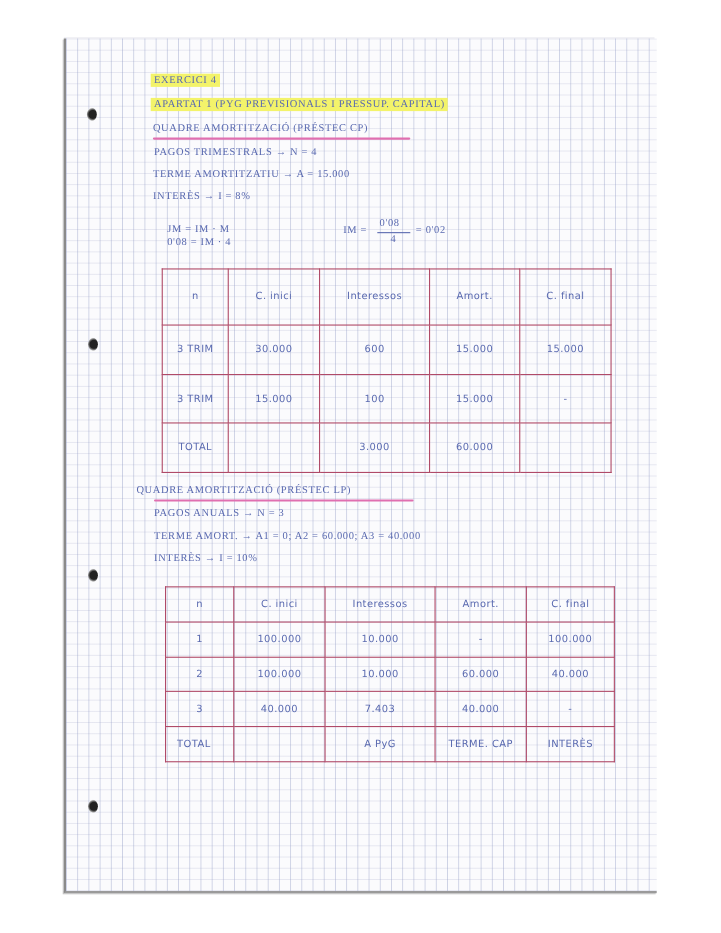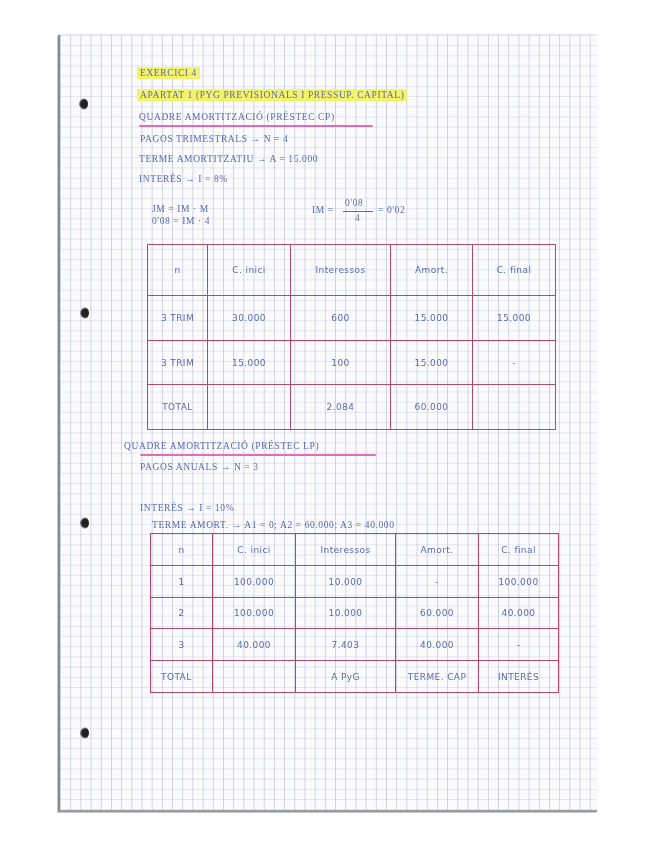--- a/index.html
+++ b/index.html
@@ -113,32 +113,32 @@
   <tr style="height:29px;">
     <td>3 TRIM</td>
     <td>15.000</td>
     <td>100</td>
     <td>15.000</td>
     <td>-</td>
   </tr>
   <tr style="height:30px;">
     <td>TOTAL</td>
     <td></td>
-    <td>2.084</td>
+    <td>3.000</td>
     <td>60.000</td>
     <td></td>
   </tr>
 </tbody>
   </table>
 
 <div class="hw" style="left:124px;top:441px;">QUADRE AMORTITZACIÓ (PRÉSTEC LP)</div>
 <div class="pink-underline" style="left:140px;top:454px;width:236px;"></div>
 
 <div class="hw" style="left:140px;top:462px;">PAGOS ANUALS → n = 3</div>
-<div class="hw" style="left:152px;top:483px;margin-top:37px;">TERME AMORT. → a1 = 0; a2 = 60.000; a3 = 40.000</div>
+<div class="hw" style="left:140px;top:483px;">TERME AMORT. → a1 = 0; a2 = 60.000; a3 = 40.000</div>
 <div class="hw" style="left:140px;top:503px;">INTERÈS → i = 10%</div>
 
 <table class="handtable" style="left:150px;top:533px;width:408px;height:159px;">
   <colgroup>
       <col style="width:62px">
       <col style="width:83px">
       <col style="width:100px">
       <col style="width:83px">
       <col style="width:80px">
     </colgroup>

